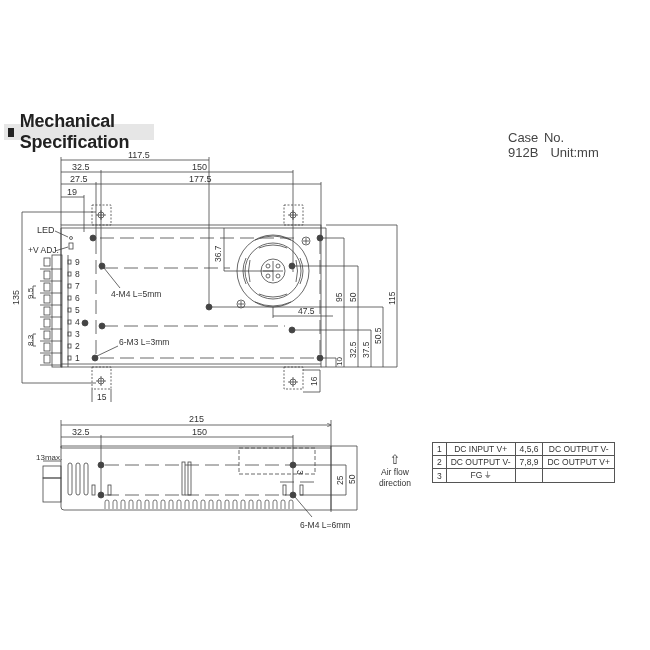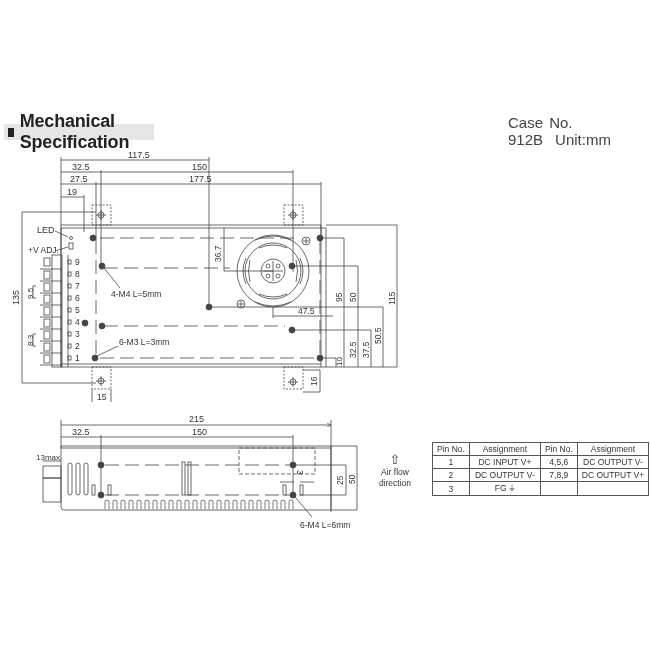--- a/index.html
+++ b/index.html
@@ -1,20 +1,20 @@
 <!DOCTYPE html>
 <html><head>
 <meta charset="utf-8">
 <style>
   html,body{margin:0;padding:0;background:#fff;}
   body{width:650px;height:650px;position:relative;overflow:hidden;font-family:"Liberation Sans",sans-serif;color:#222;}
   .hdr{position:absolute;left:4px;top:124px;width:150px;height:16px;background:#e6e6e6;display:flex;align-items:center;}
   .hdr .sq{width:9px;height:9px;background:#222;margin-left:4px;margin-right:6px;}
   .hdr .t{font-weight:bold;font-size:18px;letter-spacing:-0.2px;}
-  .case{position:absolute;left:508px;top:114px;font-size:15px;color:#444;word-spacing:2px;}
+  .case{position:absolute;left:508px;top:130px;font-size:13px;color:#444;word-spacing:2px;}
   .case span+span{margin-left:12px;}
   svg{position:absolute;left:0;top:0;}
   svg text{font-family:"Liberation Sans",sans-serif;fill:#333;}
   .airflow{position:absolute;left:372px;top:453px;width:46px;text-align:center;font-size:8.5px;color:#333;line-height:11px;}
   .airflow .arr{font-size:13px;line-height:14px;}
   .pintbl{position:absolute;left:432px;top:442px;}
   .pintbl .cap{font-size:10px;color:#333;margin-bottom:3px;}
   .pintbl table{border-collapse:collapse;font-size:8.5px;color:#333;}
   .pintbl td,.pintbl th{border:1px solid #555;padding:1px 4px;height:10px;font-weight:normal;text-align:center;white-space:nowrap;}
 </style>
@@ -311,26 +311,20 @@
 
 <div class="airflow">
   <div class="arr">⇧</div>
   <div>Air flow</div>
   <div>direction</div>
 </div>
 
 <div class="pintbl">
   <table>
     <tbody>
-        <tr>
-      <th>Pin No.</th>
-      <th style="width:62px">Assignment</th>
-      <th>Pin No.</th>
-      <th style="width:56px">Assignment</th>
-    </tr>
     <tr>
       <td>1</td>
       <td>DC INPUT V+</td>
       <td>4,5,6</td>
       <td>DC OUTPUT V-</td>
     </tr>
     <tr>
       <td>2</td>
       <td>DC OUTPUT V-</td>
       <td>7,8,9</td>

